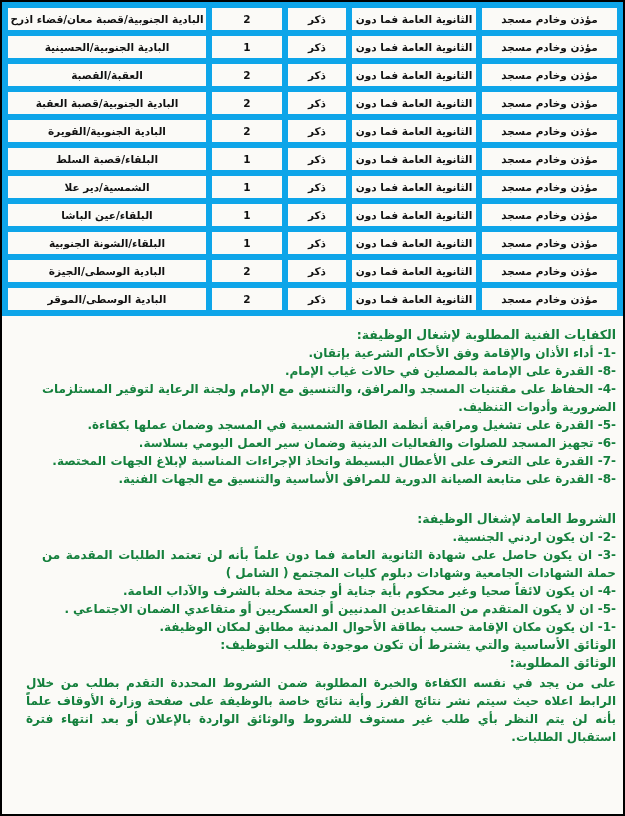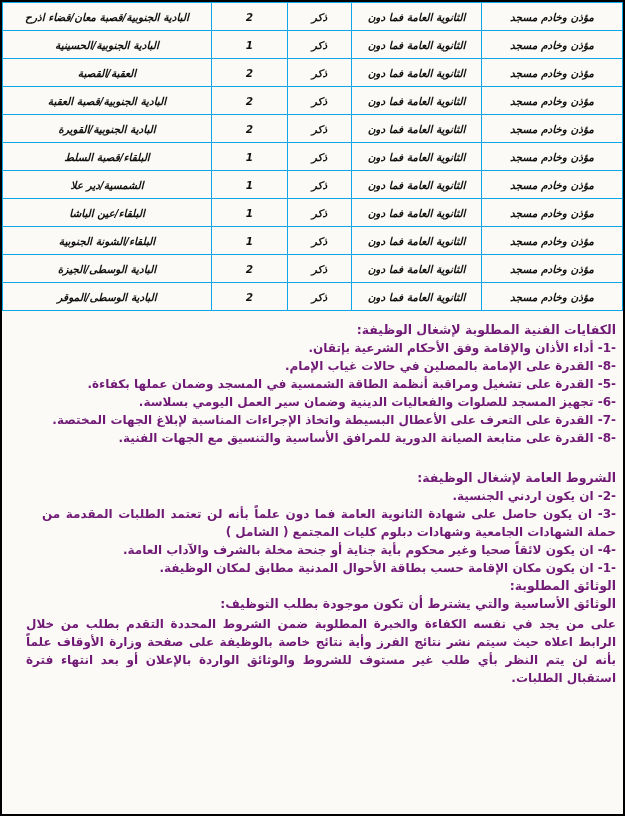--- a/index.html
+++ b/index.html
@@ -15,35 +15,34 @@
     border: 2px solid #000;
     direction: rtl;
     overflow: hidden;
   }
   table.vacancies {
     width: 100%;
     border-collapse: collapse;
     table-layout: fixed;
   }
   table.vacancies td {
-    border: 1px solid #0ea5e9;
+    border: 6px solid #0ea5e9;
     font-weight: bold;
     font-size: 10.5px;
     color: #111;
     text-align: center;
     vertical-align: middle;
     height: 28px;
     padding: 1px 2px;
     overflow: hidden;
     white-space: nowrap;
-    font-style: italic;
   }
   .textblock {
     padding: 10px 7px 0 24px;
-    color: #701a75;
+    color: #15803d;
     font-weight: bold;
     font-size: 12px;
     line-height: 18px;
   }
   .heading {
     font-size: 12.5px;
   }
   .item {
     text-align: justify;
     text-align-last: right;
@@ -148,32 +147,34 @@
         <td>البادية الوسطى/الموقر</td>
       </tr>
     </tbody>
   </table>
 
   <div class="textblock">
 
     <div class="heading">الكفايات الفنية المطلوبة لإشغال الوظيفة:</div>
     <div class="item">-1- أداء الأذان والإقامة وفق الأحكام الشرعية بإتقان.</div>
     <div class="item">-8- القدرة على الإمامة بالمصلين في حالات غياب الإمام.</div>
+    <div class="item">-4- الحفاظ على مقتنيات المسجد والمرافق، والتنسيق مع الإمام ولجنة الرعاية لتوفير المستلزمات الضرورية وأدوات التنظيف.</div>
     <div class="item">-5- القدرة على تشغيل ومراقبة أنظمة الطاقة الشمسية في المسجد وضمان عملها بكفاءة.</div>
     <div class="item">-6- تجهيز المسجد للصلوات والفعاليات الدينية  وضمان سير العمل اليومي بسلاسة.</div>
     <div class="item">-7- القدرة على التعرف على الأعطال البسيطة واتخاذ الإجراءات المناسبة لإبلاغ الجهات المختصة.</div>
     <div class="item">-8- القدرة على متابعة الصيانة الدورية للمرافق الأساسية والتنسيق مع الجهات الفنية.</div>
 
     <div class="gap-lg"></div>
 
     <div class="heading">الشروط العامة لإشغال الوظيفة:</div>
     <div class="item">-2- ان يكون اردني الجنسية.</div>
     <div class="item">-3- ان يكون حاصل على شهادة الثانوية العامة فما دون علماً بأنه لن تعتمد الطلبات المقدمة من حملة الشهادات الجامعية وشهادات دبلوم كليات المجتمع ( الشامل )</div>
     <div class="item">-4- ان يكون لائقاً صحيا وغير محكوم بأية جناية أو جنحة مخلة بالشرف والآداب العامة.</div>
+    <div class="item">-5- ان لا يكون المتقدم من المتقاعدين المدنيين أو العسكريين أو متقاعدي الضمان الاجتماعي .</div>
     <div class="item">-1- ان يكون مكان الإقامة حسب بطاقة الأحوال المدنية مطابق لمكان الوظيفة.</div>
 
+    <div class="heading">الوثائق الأساسية والتي يشترط أن تكون موجودة بطلب التوظيف:</div>
     <div class="heading">الوثائق المطلوبة:</div>
-    <div class="heading">الوثائق الأساسية والتي يشترط أن تكون موجودة بطلب التوظيف:</div>
 
     <div class="closing">على من يجد في نفسه الكفاءة والخبرة المطلوبة ضمن الشروط المحددة التقدم بطلب من خلال الرابط اعلاه حيث سيتم نشر نتائج الفرز وأية نتائج خاصة بالوظيفة على صفحة وزارة الأوقاف علماً بأنه لن يتم النظر بأي طلب غير مستوف للشروط والوثائق الواردة بالإعلان أو بعد انتهاء فترة استقبال الطلبات.</div>
 
   </div>
 </div>
 
 </body></html>

